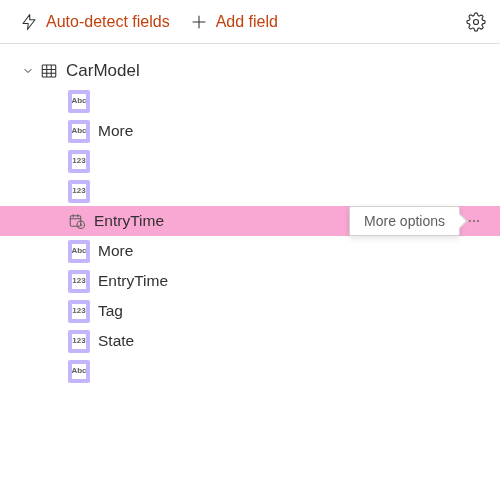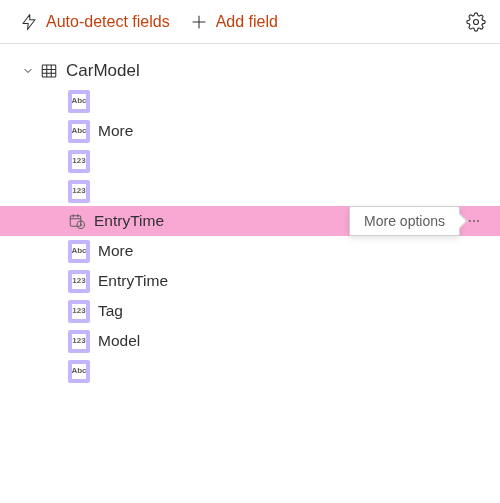--- a/index.html
+++ b/index.html
@@ -197,20 +197,20 @@
       <div class="row field-row">
         <span class="type-icon">123</span>
         <span class="label">EntryTime</span>
       </div>
       <div class="row field-row">
         <span class="type-icon">123</span>
         <span class="label">Tag</span>
       </div>
       <div class="row field-row">
         <span class="type-icon">123</span>
-        <span class="label">Model</span>
+        <span class="label">State</span>
       </div>
       <div class="row field-row">
         <span class="type-icon">Abc</span>
       </div>
     </div>
 
 </div>
 
 </body></html>

